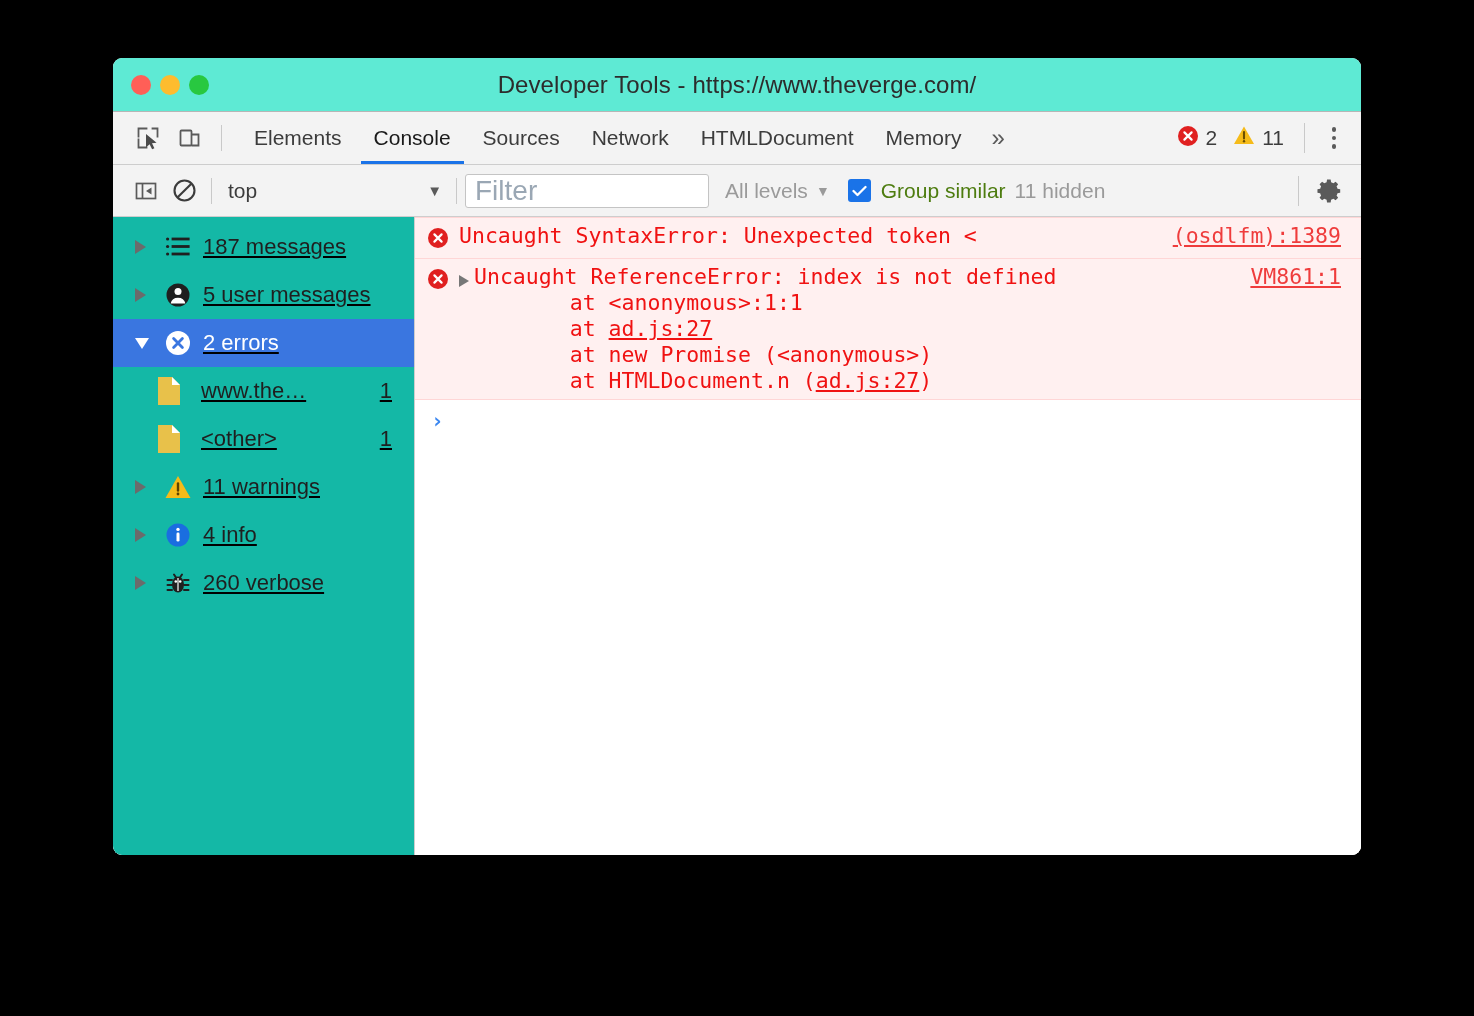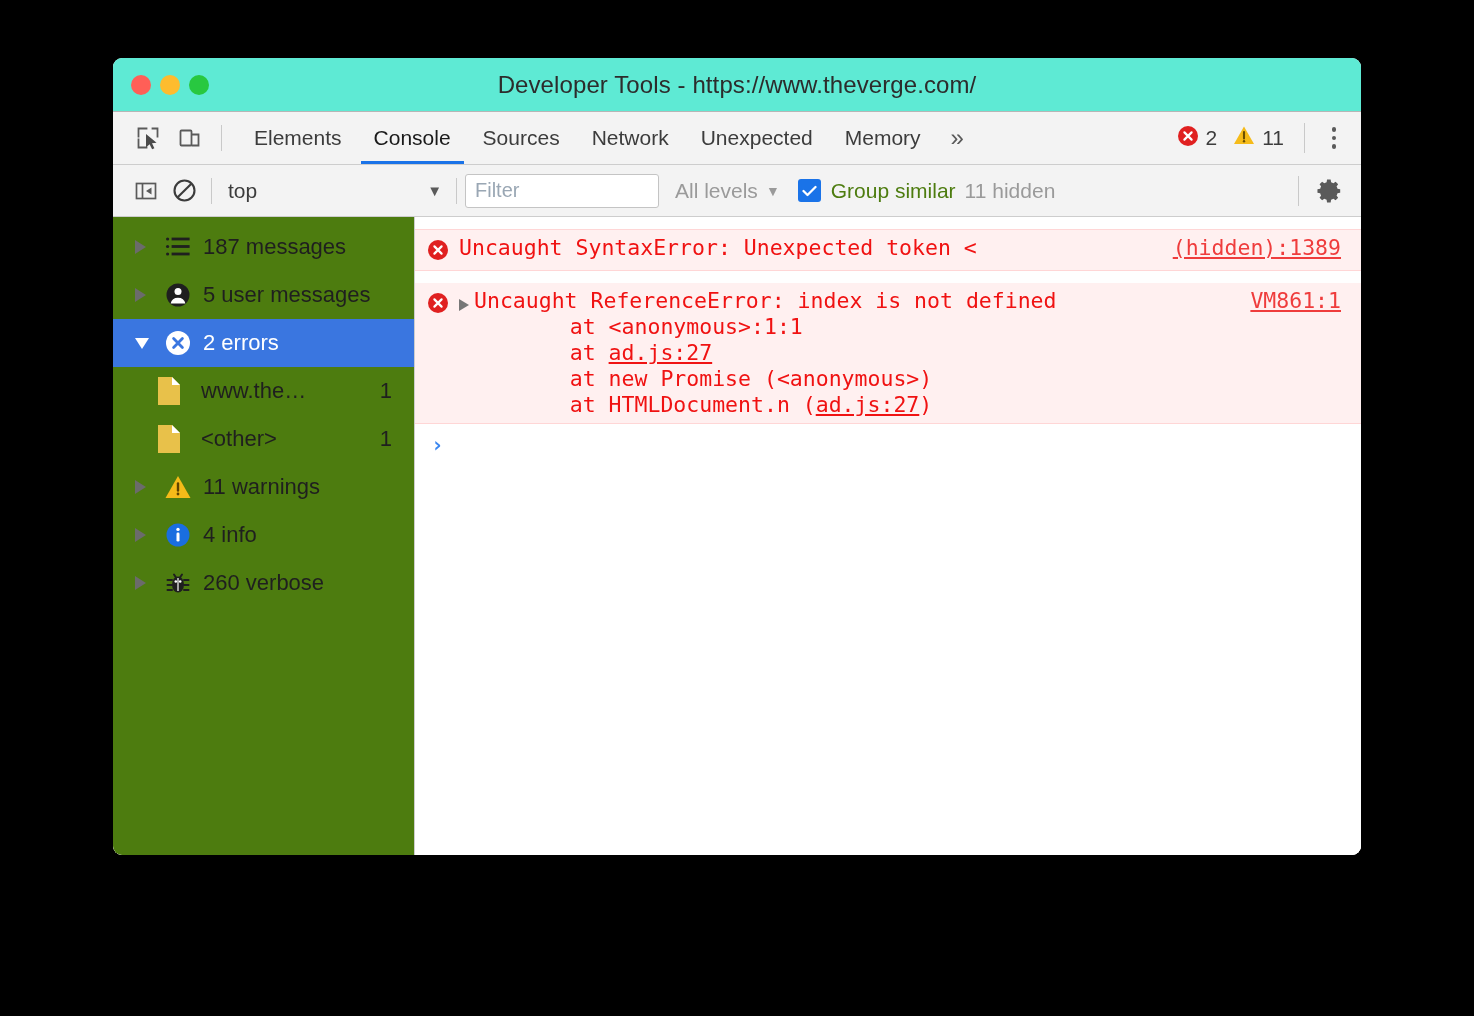--- a/index.html
+++ b/index.html
@@ -193,26 +193,26 @@
     font-size: 21px;
     color: #3c3c3c;
   }
   .ctx-select .caret {
     margin-left: auto;
     font-size: 15px;
     color: #5a5a5a;
     line-height: 1;
   }
   .filter-input {
-    width: 194px;
+    width: 244px;
     height: 34px;
     border: 1px solid #c4c4c4;
     border-radius: 3px;
     background: #fff;
-    font-size: 20px;
+    font-size: 28px;
     color: #1a1a1a;
     padding: 0 9px;
     box-sizing: border-box;
     font-family: "Liberation Sans", sans-serif;
     outline: none;
   }
   .filter-input::placeholder { color: #9aa7b4; }
   .levels {
     display: flex;
     align-items: center;
@@ -254,26 +254,27 @@
   }
 
   
   #body-split {
     display: flex;
     height: 639px;
     background: #fff;
   }
   #sidebar {
     width: 302px;
-    background: #4d7c0f;
+    background: #14b8a6;
     border-right: 1px solid #cdcdcd;
     box-sizing: border-box;
     padding-top: 6px;
     overflow: hidden;
     flex: none;
+    text-decoration: underline;
   }
   .tree-row {
     display: flex;
     align-items: center;
     height: 48px;
     padding-left: 22px;
     box-sizing: border-box;
     font-size: 22px;
     color: #1f1f1f;
     white-space: nowrap;
@@ -335,21 +336,20 @@
   }
   .msg {
     background: #fff0f0;
     border-top: 1px solid #ffd6d6;
     border-bottom: 1px solid #ffd6d6;
     display: flex;
     align-items: flex-start;
     padding: 5px 0 5px 12px;
     position: relative;
     box-sizing: border-box;
-    margin-top: 12px;
   }
   .msg + .msg { border-top: none; }
   .msg .err-badge {
     flex: none;
     margin-top: 4px;
     margin-right: 10px;
   }
   .msg .disclosure {
     flex: none;
     width: 0; height: 0;
@@ -438,21 +438,21 @@
         <rect x="3.5" y="5.5" width="11" height="15" rx="1" stroke="#5a5a5a" stroke-width="1.8" fill="none"></rect>
         <path d="M14.5 9.5 h7 v11 h-7" stroke="#5a5a5a" stroke-width="1.8" fill="none"></path>
       </svg>
     </div>
     <div class="tb-sep"></div>
     <div class="tabs">
       <div class="tab">Elements</div>
       <div class="tab active">Console</div>
       <div class="tab">Sources</div>
       <div class="tab">Network</div>
-      <div class="tab">Unexpected</div>
+      <div class="tab">HTMLDocument</div>
       <div class="tab">Memory</div>
       <div class="tab more">»</div>
     </div>
     <div class="tb-right">
       <div class="counter">
         <span>
           <svg width="22" height="22" viewBox="0 0 22 22" aria-hidden="true">
             <circle cx="11" cy="11" r="10" fill="#e02020"></circle>
             <path d="M7.4 7.4 L14.6 14.6 M14.6 7.4 L7.4 14.6" stroke="#fff" stroke-width="2.2" stroke-linecap="round"></path>
           </svg>
@@ -645,21 +645,21 @@
       <div class="msg">
         <span class="err-badge">
           <svg width="22" height="22" viewBox="0 0 22 22" aria-hidden="true">
             <circle cx="11" cy="11" r="10" fill="#e02020"></circle>
             <path d="M7.4 7.4 L14.6 14.6 M14.6 7.4 L7.4 14.6" stroke="#fff" stroke-width="2.2" stroke-linecap="round"></path>
           </svg>
         </span>
         <div class="msg-body">
           <div class="msg-text">Uncaught SyntaxError: Unexpected token &lt;</div>
         </div>
-        <a class="src-link">(hidden):1389</a>
+        <a class="src-link">(osdlfm):1389</a>
       </div>
 
       <div class="msg">
         <span class="err-badge">
           <svg width="22" height="22" viewBox="0 0 22 22" aria-hidden="true">
             <circle cx="11" cy="11" r="10" fill="#e02020"></circle>
             <path d="M7.4 7.4 L14.6 14.6 M14.6 7.4 L7.4 14.6" stroke="#fff" stroke-width="2.2" stroke-linecap="round"></path>
           </svg>
         </span>
         <span class="disclosure"></span>

